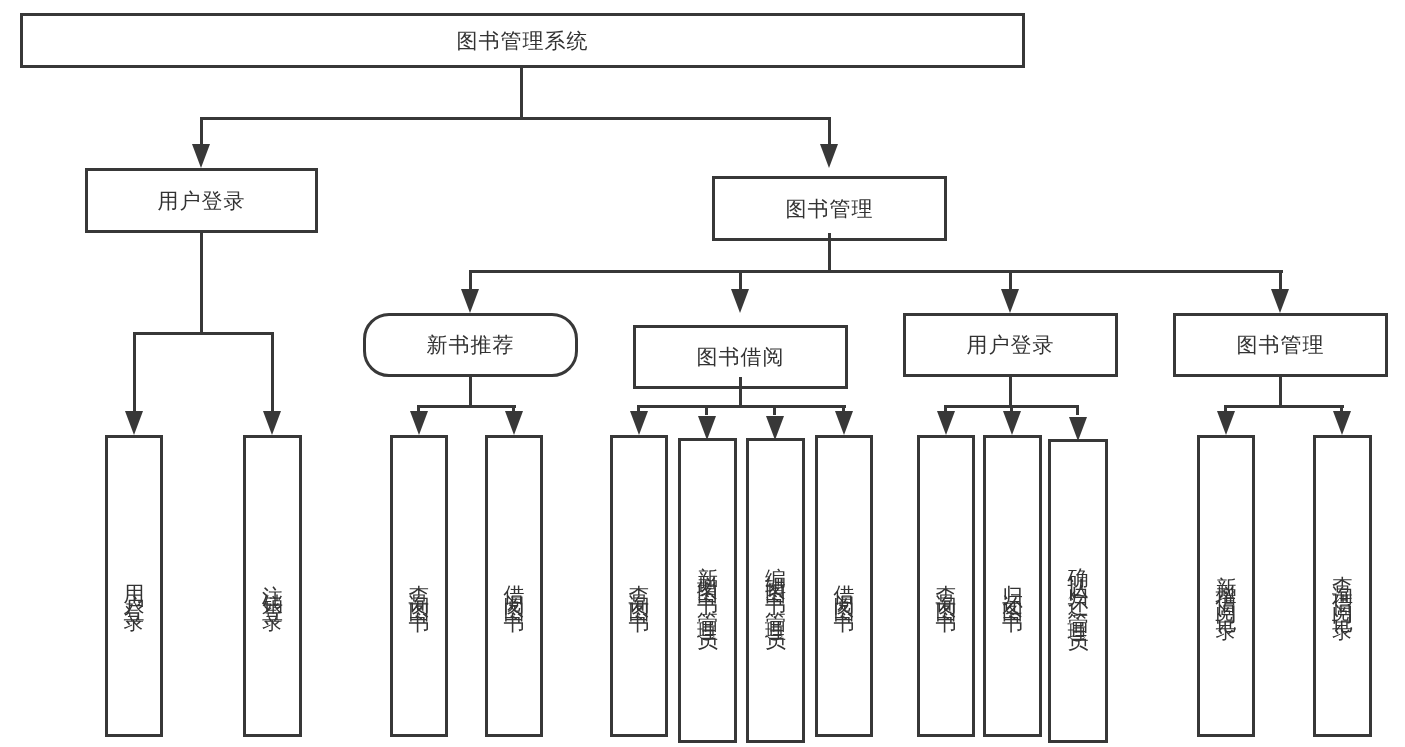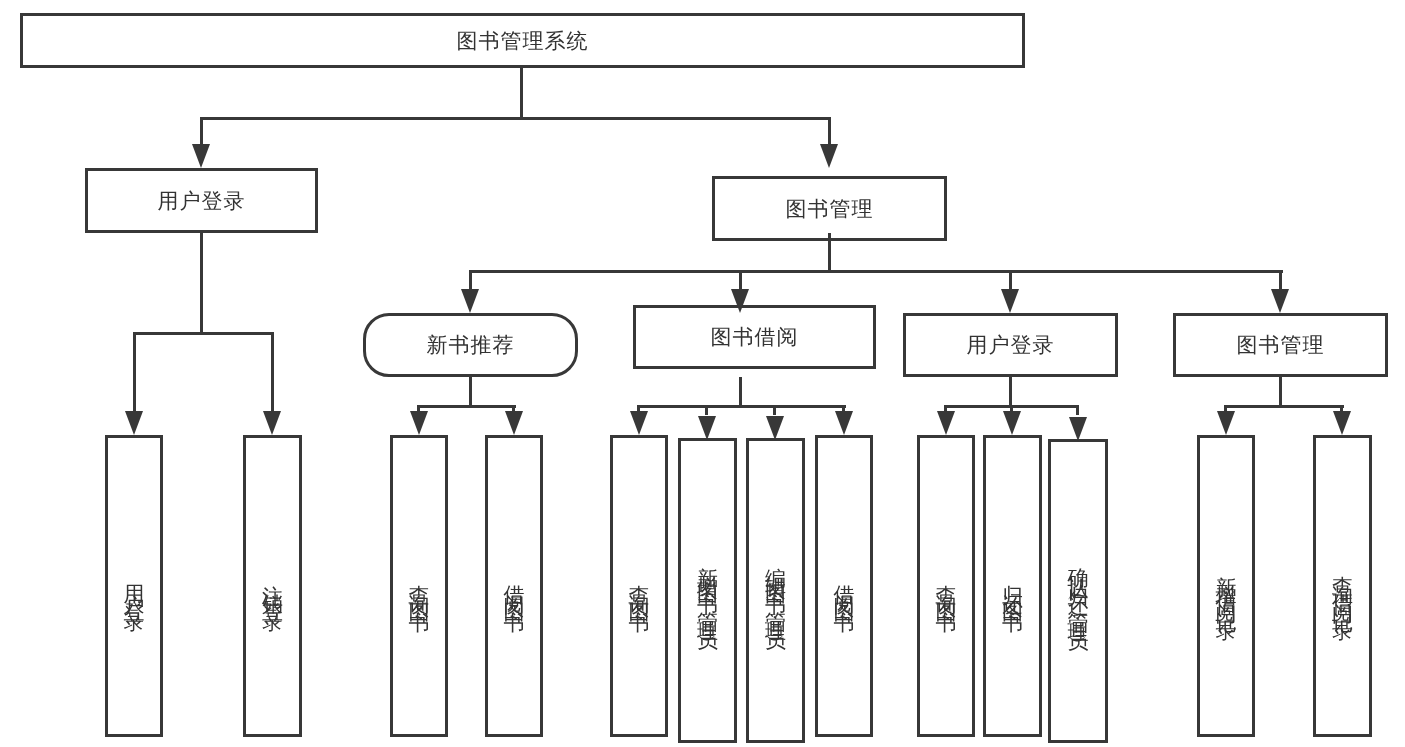--- a/index.html
+++ b/index.html
@@ -52,21 +52,21 @@
     color:var(--wm);
     text-shadow:1px 1px 2px #fff,-1px -1px 2px #fff,1px -1px 2px #fff,-1px 1px 2px #fff;
     white-space:nowrap;
     z-index:10;
   }
   
   #n-root {left:20px;  top:13px;  width:1005px;height:55px;}
   #n-login{left:85px;  top:168px; width:233px; height:65px;}
   #n-mgmt {left:712px; top:176px; width:235px; height:65px;}
   #n-rec  {left:363px; top:313px; width:215px; height:64px;border-radius:26px;}
-  #n-bb   {left:633px; top:305px; width:243px; height:64px;}
+  #n-bb   {left:633px; top:325px; width:215px; height:64px;}
   #n-cb   {left:903px; top:313px; width:215px; height:64px;}
   #n-br   {left:1173px;top:313px; width:215px; height:64px;}
   .leaf   {top:435px;height:302px;}
   #n-l1 {left:105px; width:58px;}
   #n-l2 {left:243px; width:59px;}
   #n-l3 {left:390px; width:58px;}
   #n-l4 {left:485px; width:58px;}
   #n-l5 {left:610px; width:58px;}
   #n-l6 {left:678px; width:59px;top:438px;height:305px;}
   #n-l7 {left:746px; width:59px;top:438px;height:305px;}

